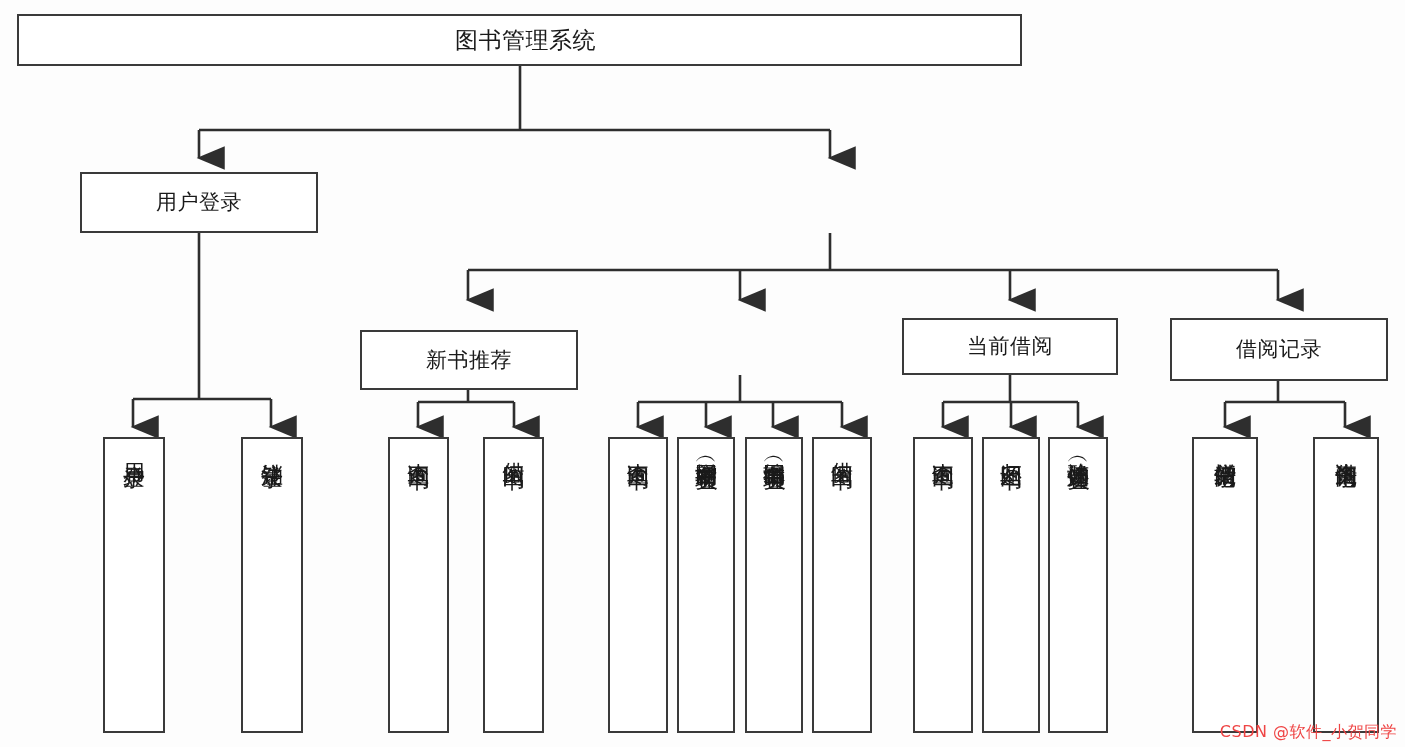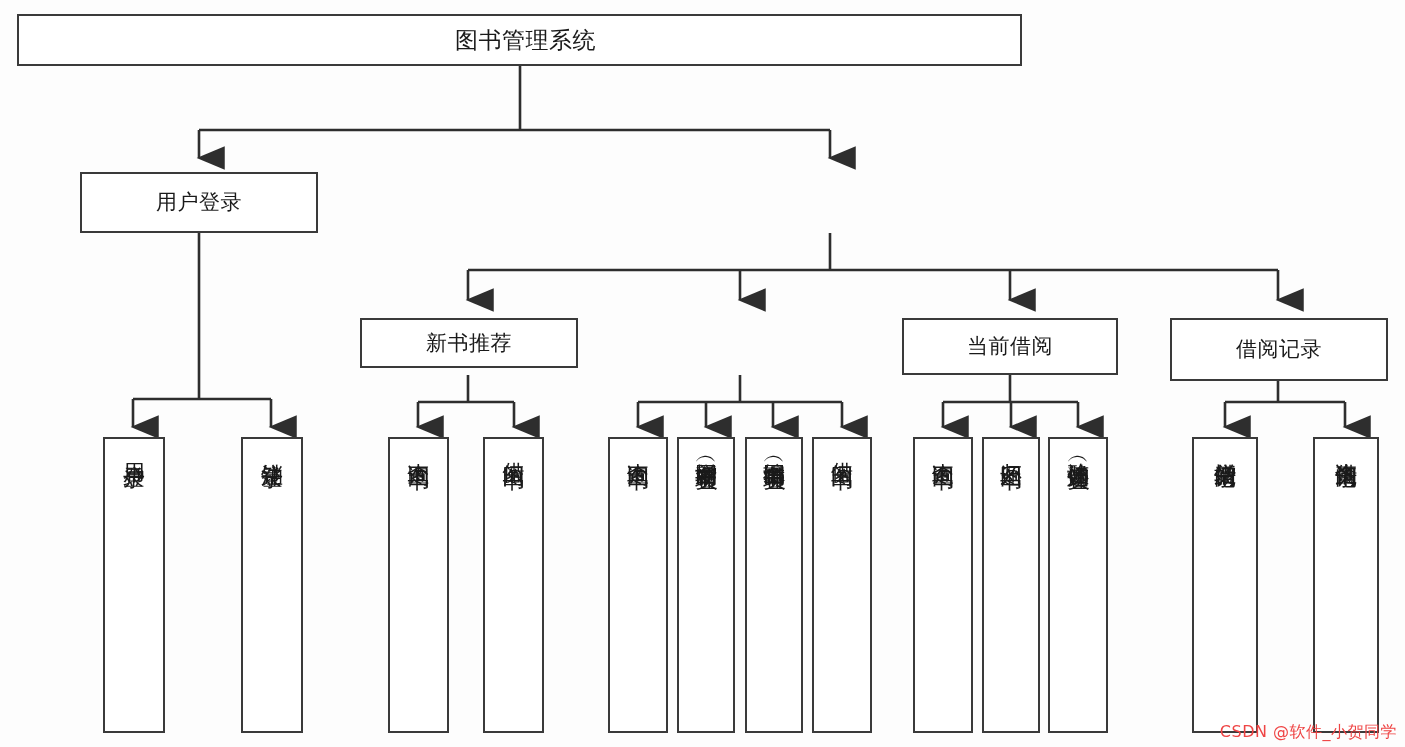--- a/index.html
+++ b/index.html
@@ -143,21 +143,21 @@
 
   <div class="node root" style="left:17px; top:14px; width:1005px; height:52px;padding-left:12px;">
     <span class="label">图书管理系统</span>
   </div>
 
   <div class="node" style="left:80px; top:172px; width:238px; height:61px;">
     <span class="label">用户登录</span>
   </div>
 
 
-  <div class="node" style="left:360px; top:318px; width:218px; height:50px;">
+  <div class="node" style="left:360px; top:330px; width:218px; height:60px;">
     <span class="label">新书推荐</span>
   </div>
 
 
   <div class="node" style="left:902px; top:318px; width:216px; height:57px;">
     <span class="label">当前借阅</span>
   </div>
 
   <div class="node" style="left:1170px; top:318px; width:218px; height:63px;">
     <span class="label">借阅记录</span>

